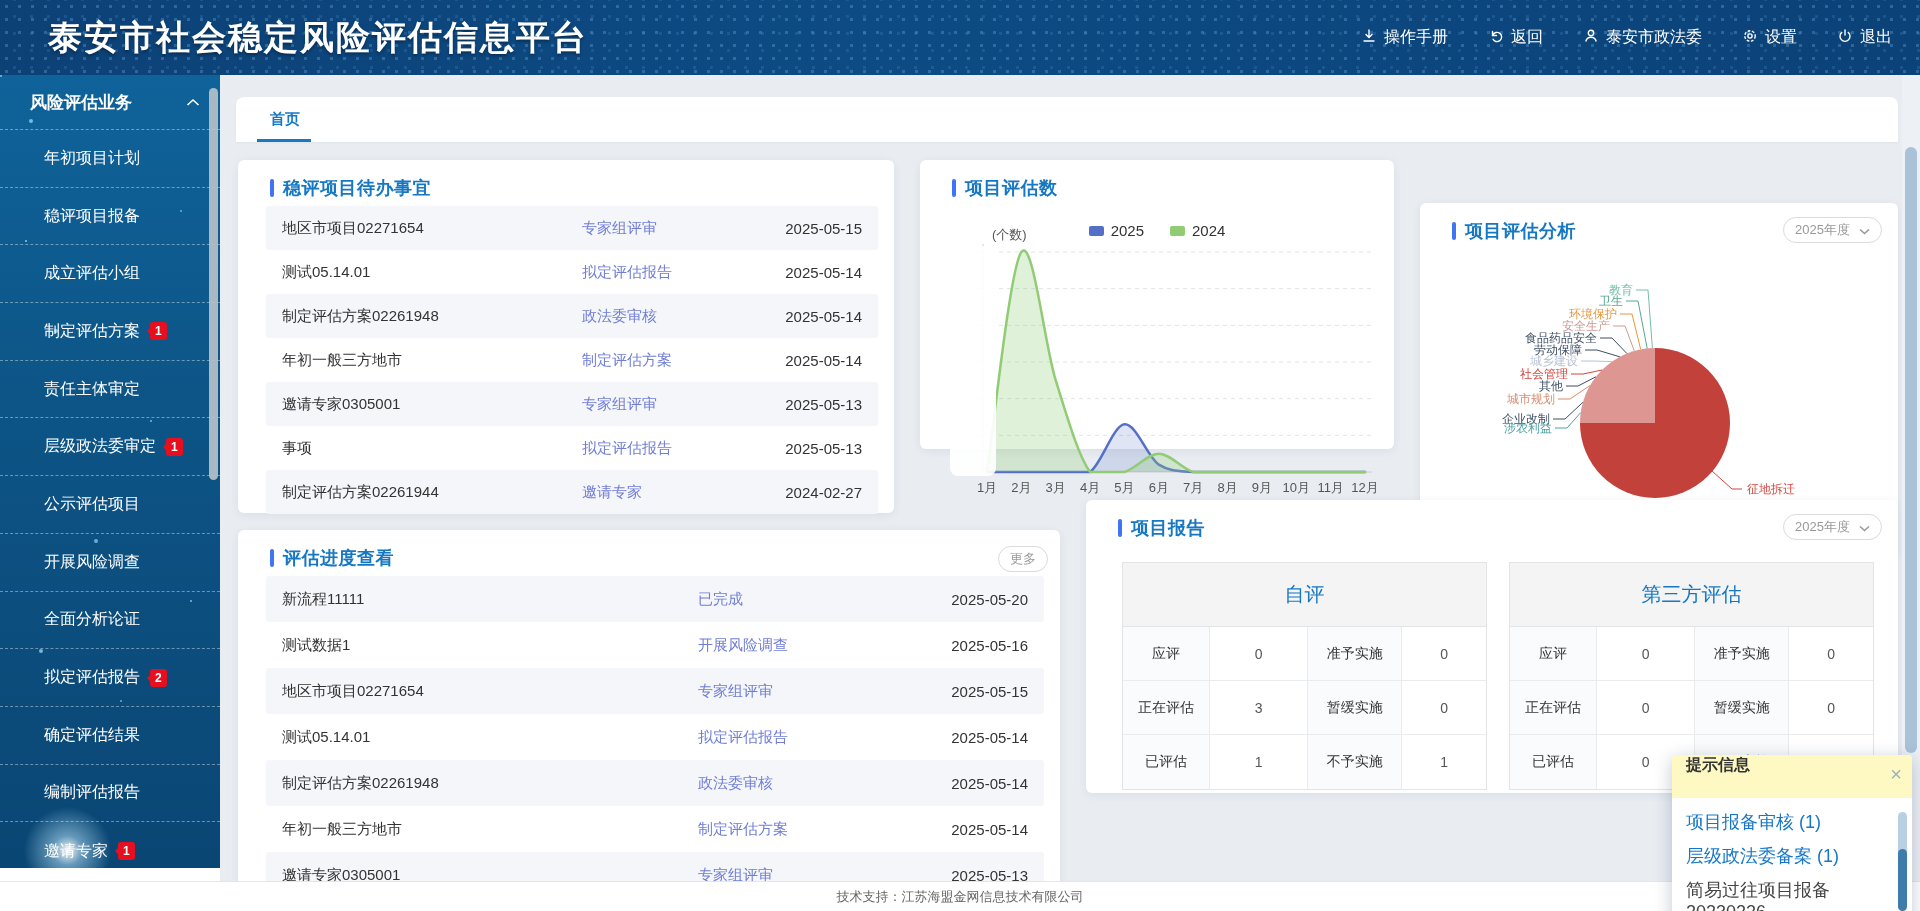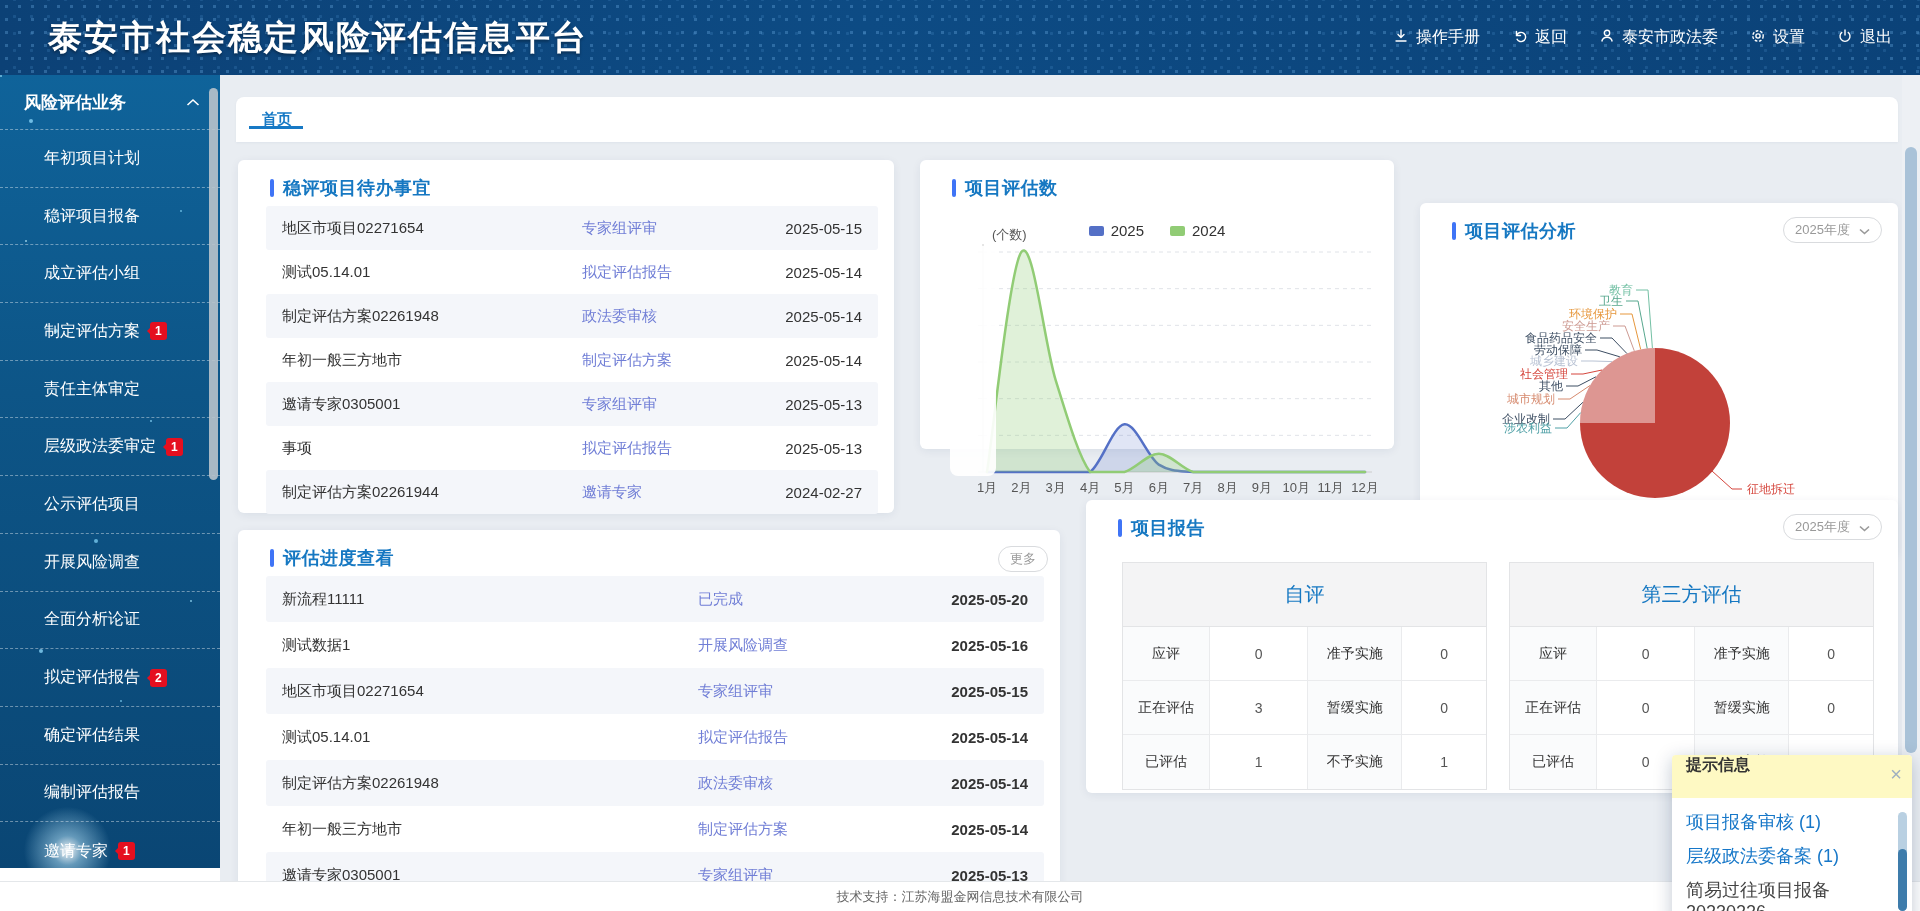--- a/index.html
+++ b/index.html
@@ -8,29 +8,29 @@
 
   
   .app-header { position:absolute; left:0; top:0; width:1920px; height:75px;
     background:linear-gradient(90deg,#0c4176 0%,#0d4b84 45%,#0b4278 100%); z-index:10; }
   .app-header .dots { position:absolute; inset:0;
     background-image:radial-gradient(rgba(110,175,230,.33) 1.6px, transparent 1.7px),
                      radial-gradient(rgba(80,150,210,.22) 1.4px, transparent 1.5px);
     background-size:13px 13px, 17px 17px; background-position:0 0, 6px 8px; }
   .app-title { position:absolute; left:48px; top:0; line-height:75px; color:#fff;
     font-size:34px; font-weight:700; letter-spacing:2px; text-shadow:0 2px 3px rgba(0,0,0,.35); }
-  .hmenu { position:absolute; right:28px; top:0; height:75px; display:flex; align-items:center; gap:32px; }
+  .hmenu { position:absolute; right:28px; top:0; height:75px; display:flex; align-items:center; gap:40px; }
   .hmenu .mi { display:flex; align-items:center; gap:7px; color:#fff; font-size:16px; cursor:pointer; }
   .hmenu svg { stroke:#fff; fill:none; stroke-width:1.4; }
 
   
   .sidebar { position:absolute; left:0; top:75px; width:220px; height:793px; overflow:hidden;
     background:linear-gradient(180deg,#0f639a 0%,#0d5587 40%,#0a4674 100%); z-index:6; }
   .sgroup { height:55px; display:flex; align-items:center; justify-content:space-between;
-    padding:0 20px 0 24px; color:#fff; font-size:17px; font-weight:700;
+    padding:0 20px 0 30px; color:#fff; font-size:17px; font-weight:700;
     border-bottom:1px dashed rgba(255,255,255,.4); cursor:pointer; }
   .sitem { height:57.7px; display:flex; align-items:center; padding-left:44px; color:#fff;
     font-size:16px; border-bottom:1px dashed rgba(255,255,255,.4); cursor:pointer; position:relative; }
   .sitem:last-child { border-bottom:none; }
   .badge { background:#e50f1f; color:#fff; font-size:12px; font-weight:700; height:18px;
     line-height:18px; padding:0 5px; border-radius:3px; margin-left:10px; position:relative; }
   .badge::before { content:''; position:absolute; left:-7px; top:5px;
     border:4px solid transparent; border-right-color:#e50f1f; }
   .spark { position:absolute; left:0; top:0; width:2px; height:2px; border-radius:50%;
     background:#9fe4ff; box-shadow:30px 45px 0 1px #8fdcff, 180px 135px 0 0 #7fd0f5,
@@ -38,21 +38,21 @@
       190px 525px 0 0 #9fe4ff, 40px 575px 0 1px #8fdcff, 120px 625px 0 0 #7fd0f5,
       165px 255px 0 0 #bdefff, 25px 165px 0 0 #bdefff; opacity:.75; }
   .glow { position:absolute; left:20px; top:728px; width:95px; height:95px; border-radius:50%;
     background:radial-gradient(circle, rgba(255,255,255,.95) 0%, rgba(190,235,255,.5) 22%, rgba(120,200,245,0) 65%); }
   .side-sb { position:absolute; right:2px; top:13px; width:9px; height:392px;
     background:#b9c3cb; border-radius:5px; opacity:.9; }
 
   
   .main-bg { position:absolute; left:220px; top:75px; width:1700px; height:806px; background:#e9edf2; }
   .tabbar { position:absolute; left:236px; top:97px; width:1662px; height:45px; background:#fff;
-    border-radius:8px 8px 0 0; box-shadow:0 1px 3px rgba(20,50,90,.05); display:flex; padding:0 8px; z-index:2;align-items:center; }
+    border-radius:8px 8px 0 0; box-shadow:0 1px 3px rgba(20,50,90,.05); display:flex; padding:0 16px; z-index:2; }
   .tab { position:relative; display:flex; align-items:center; padding:0 18px; color:#1779c5;
     font-size:15px; font-weight:700; cursor:pointer; }
   .tab .ul { position:absolute; left:5px; bottom:0; width:54px; height:3px; background:#1779c5; }
 
   .panel { position:absolute; background:#fff; border-radius:6px;
     box-shadow:0 2px 10px rgba(15,40,80,.07); z-index:2;padding-left:12px; }
   #panel-todo     { left:238px;  top:160px; width:656px; height:353px; }
   #panel-count    { left:920px;  top:160px; width:474px; height:289px; }
   #panel-pie      { left:1420px; top:160px; width:478px; height:353px;margin-top:43px; }
   #panel-progress { left:238px;  top:530px; width:822px; height:368px; }
@@ -62,21 +62,21 @@
   .ptitle .bar { width:4px; height:18px; border-radius:2px; background:#3f74f6; }
   .ptitle .txt { font-size:18px; font-weight:700; color:#1678c2; letter-spacing:.5px; }
 
   .rows { margin:6px 16px 0 16px; }
   .trow { display:flex; align-items:center; padding:0 16px; font-size:15px; color:#333; border-radius:3px; }
   .trow.h44 { height:44px; } .trow.h46 { height:46px; }
   .trow:nth-child(odd) { background:#f4f6fa; }
   .trow .nm { flex:1; overflow:hidden; white-space:nowrap; }
   .trow .st { color:#707ed6; cursor:pointer; }
   #todo-rows .st { width:172px; } #todo-rows .dt { width:108px; }
-  #progress-rows .st { width:212px; } #progress-rows .dt { width:118px;font-weight:bold; }
+  #progress-rows .st { width:212px; } #progress-rows .dt { width:118px; }
   .trow .dt { text-align:right; color:#333; }
 
   .pill { position:absolute; display:inline-flex; align-items:center; gap:9px; border:1px solid #d9dbde;
     color:#999; font-size:13px; border-radius:13px; padding:3px 11px; background:#fff; cursor:pointer; z-index:3; }
   .pill svg { stroke:#999; fill:none; stroke-width:1.6; }
   .year-pill { right:16px; top:14px; } .more-pill { right:12px; top:16px; }
 
   
   .chart-svg { position:absolute; left:0; top:0; }
   .ylab { position:absolute; left:72px; top:66px; font-size:13px; color:#555; }

